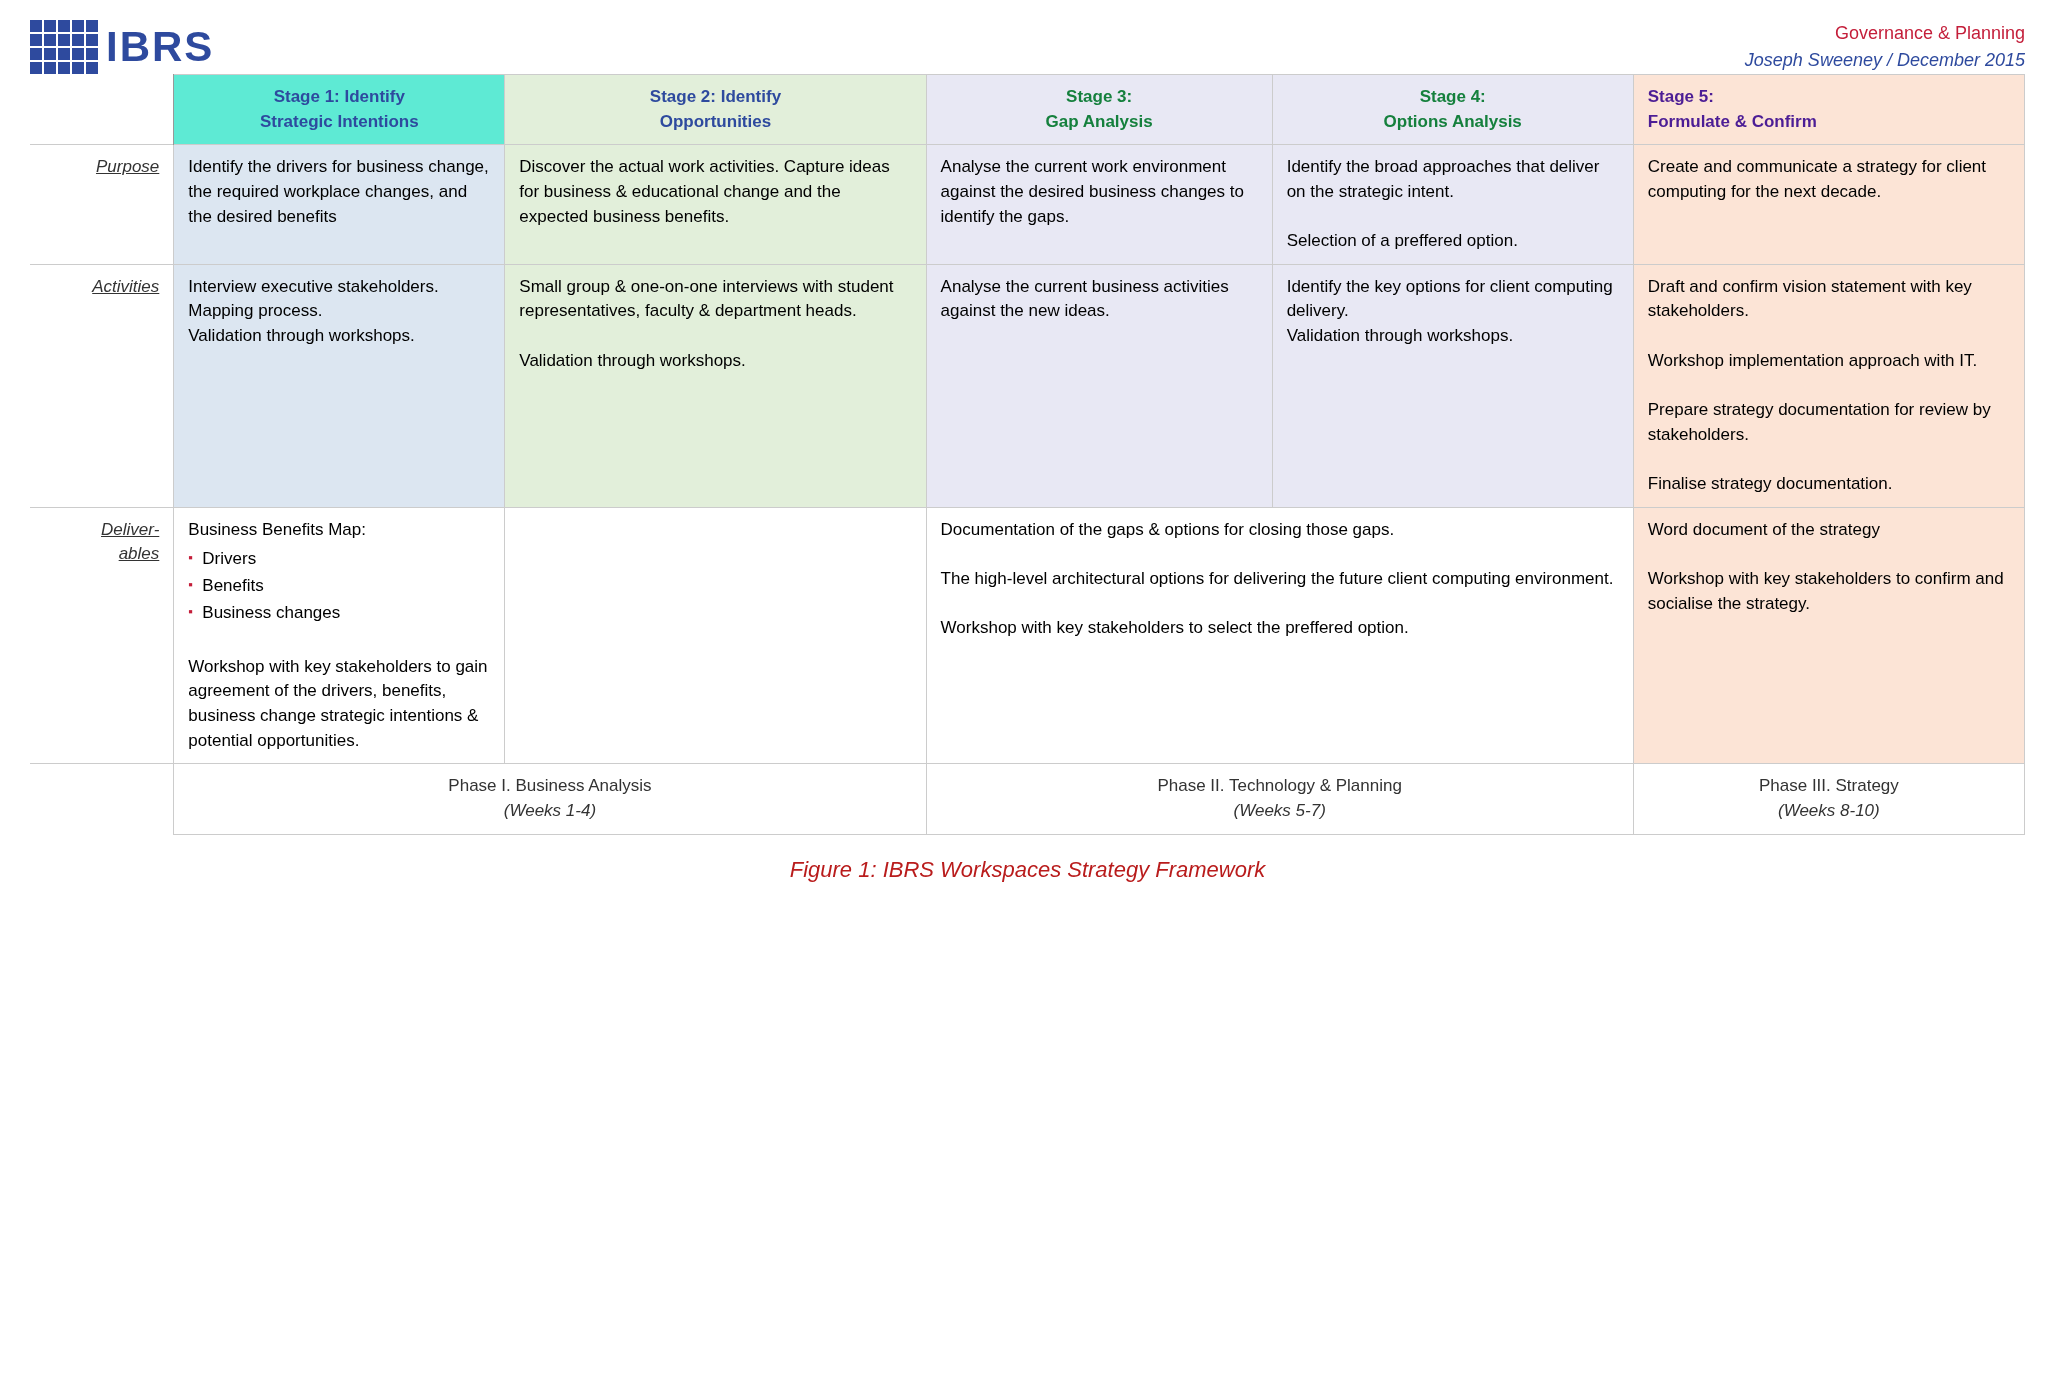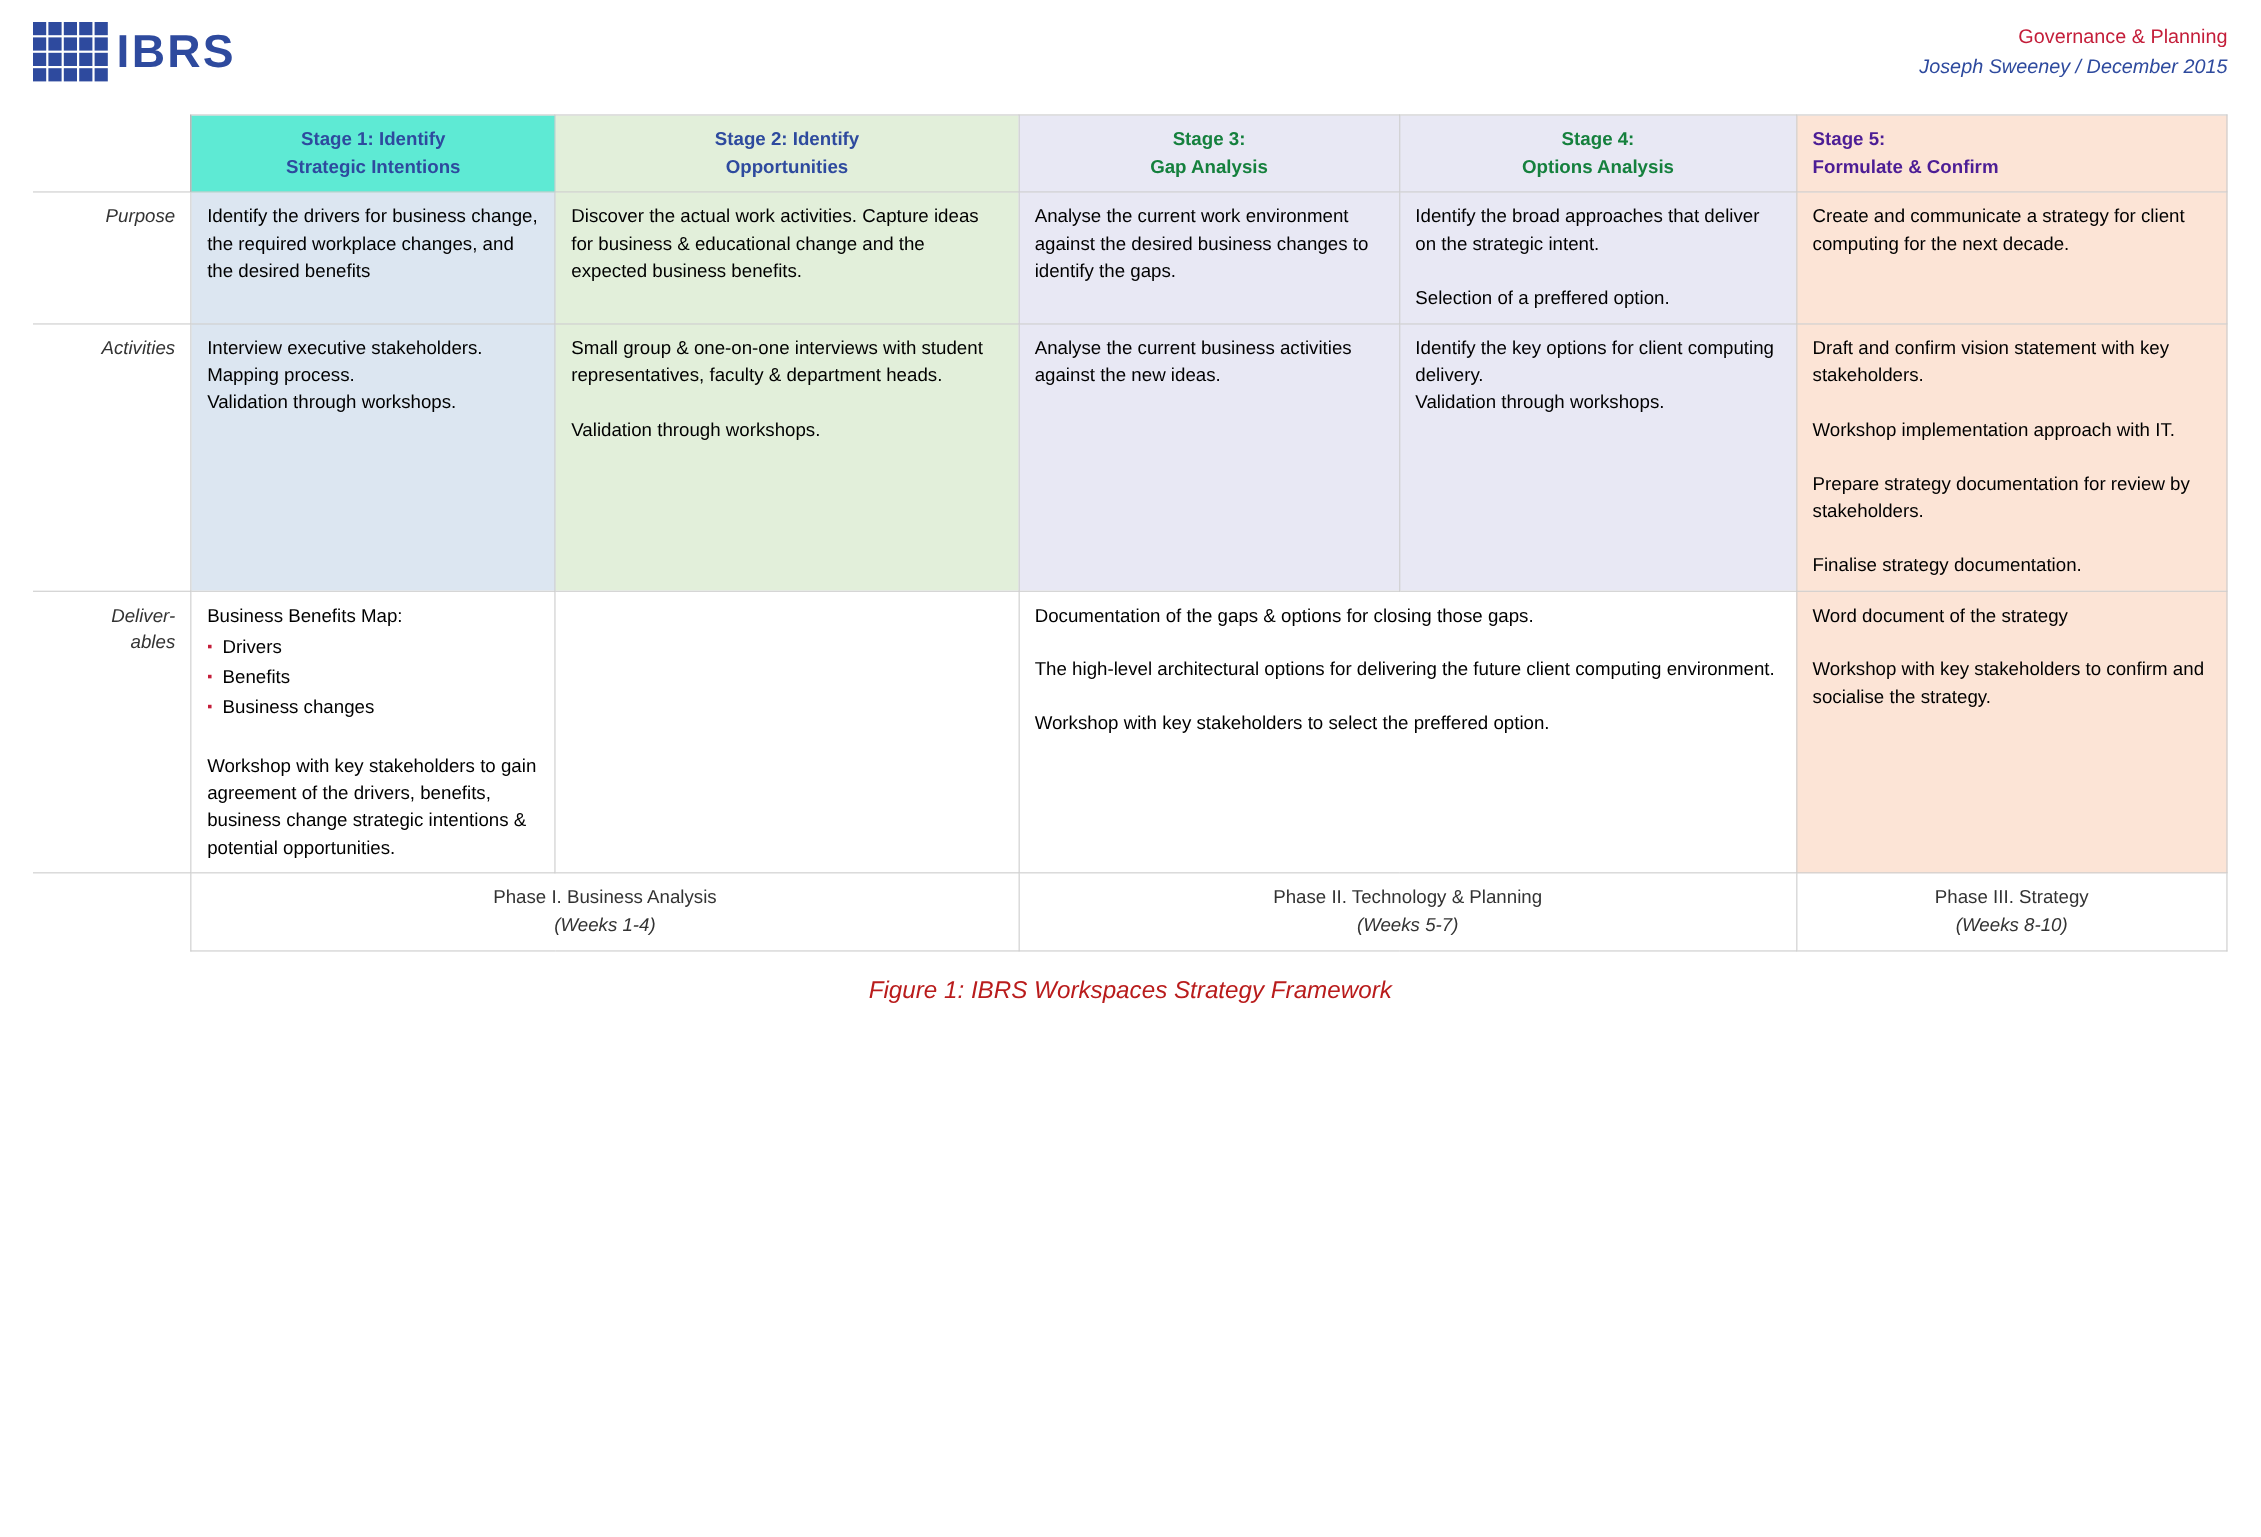--- a/index.html
+++ b/index.html
@@ -7,21 +7,20 @@
       font-family: Arial, Helvetica, sans-serif;
       background: #ffffff;
       width: 2055px;
       min-height: 1397px;
       padding: 20px 30px;
     }
     .header {
       display: flex;
       justify-content: space-between;
       align-items: flex-start;
-      margin-bottom: 30px;
     }
     .logo-container {
       display: flex;
       align-items: center;
     }
     .logo-grid {
       display: grid;
       grid-template-columns: repeat(5, 12px);
       grid-template-rows: repeat(4, 12px);
       gap: 2px;
@@ -152,21 +151,21 @@
       margin-bottom: 2px;
     }
     .bullet-list li::before {
       content: "▪";
       color: #C41E3A;
       position: absolute;
       left: 0;
       font-size: 13px;
       top: 2px;
     }
-    .no-left-border { border-left: none !important; }
+    .no-left-border { border-left: none !important; text-decoration: underline; }
     
     .col-label { width: 70px; }
     .col-s1 { width: 220px; }
     .col-s2 { width: 280px; }
     .col-s3 { width: 230px; }
     .col-s4 { width: 240px; }
     .col-s5 { width: 260px; }
   </style>
 </head>
 <body>

